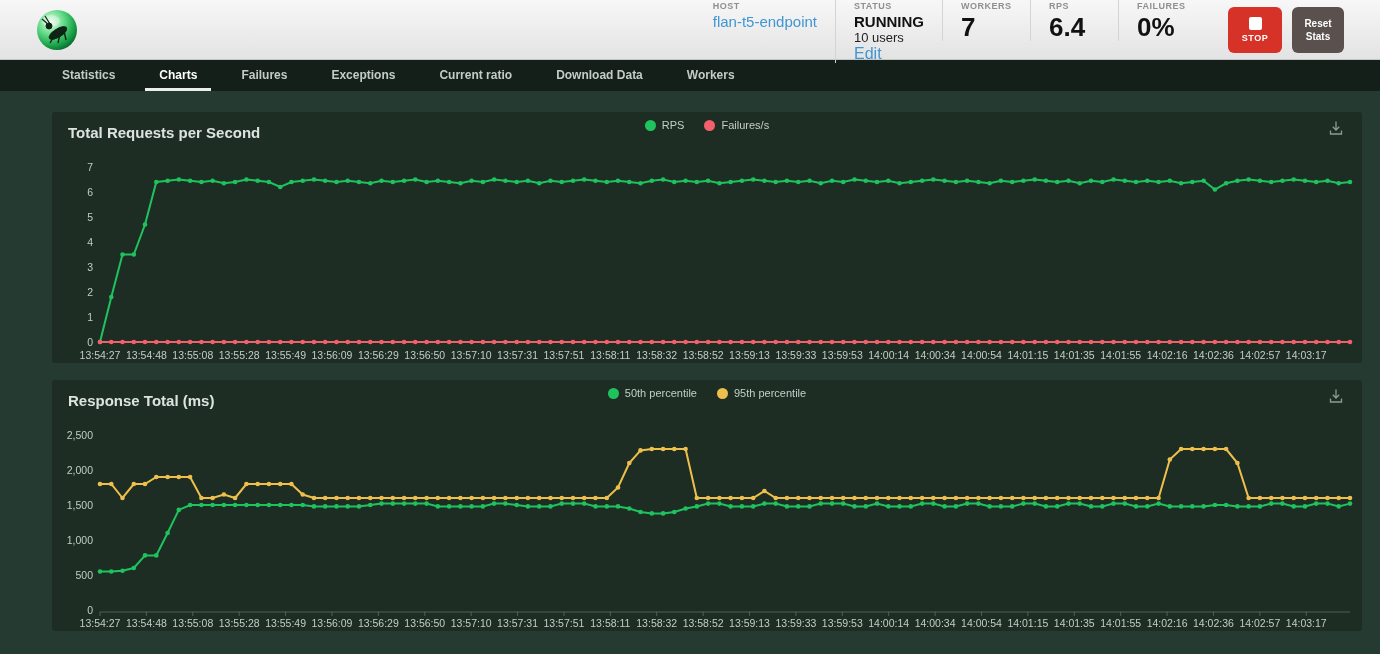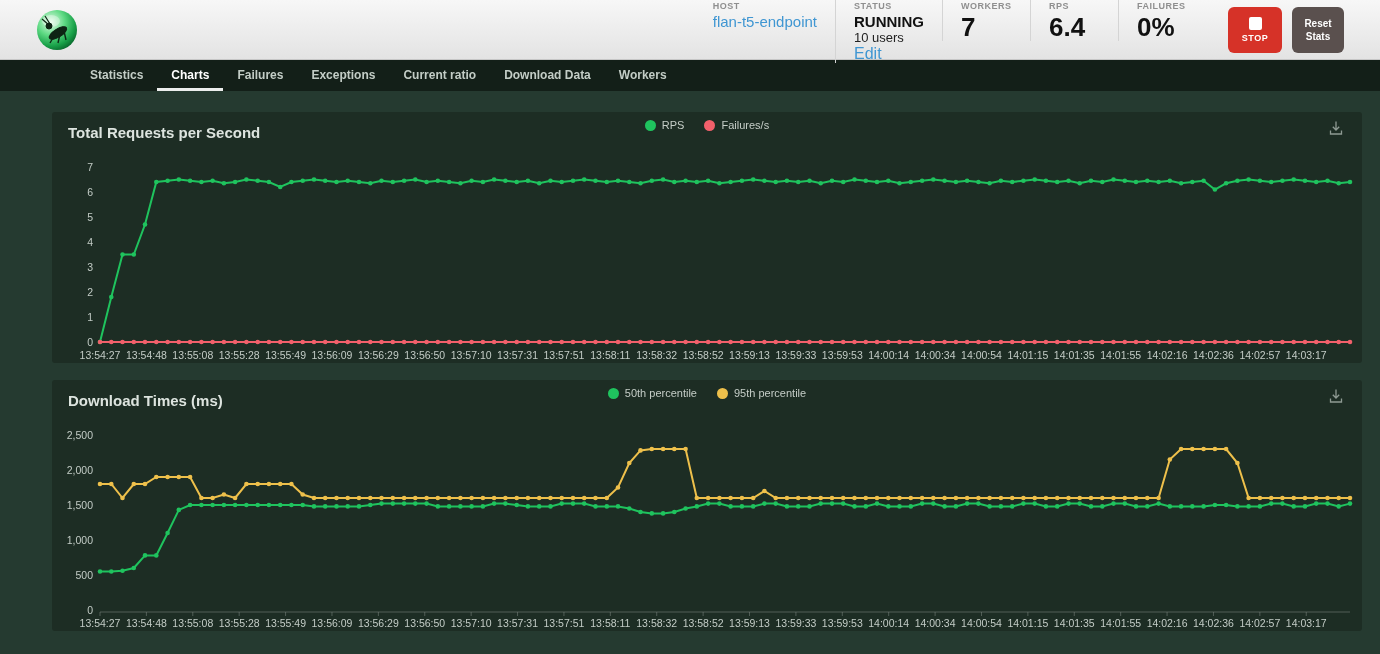--- a/index.html
+++ b/index.html
@@ -22,21 +22,21 @@
   .stat-big { font-size:26px; font-weight:bold; color:#111; line-height:1.1; }
   .hdr-buttons { display:flex; gap:10px; margin-left:22px; }
   .btn-stop { width:54px; height:46px; border:none; border-radius:6px; color:#fff; cursor:pointer;
               display:flex; flex-direction:column; align-items:center; justify-content:center; gap:3px; }
   .btn-stop .sq { width:13px; height:13px; background:#fff; border-radius:2px; }
   .btn-stop .lbl { font-size:9px; font-weight:bold; letter-spacing:.5px; }
   .btn-reset { width:52px; height:46px; border:none; border-radius:6px; color:#fff; cursor:pointer;
                font-size:10px; font-weight:bold; line-height:1.3; font-family:inherit; }
 
   
-  nav { height:31px; background:#131f18; display:flex; align-items:center; padding-left:76px; gap:0; }
+  nav { height:31px; background:#131f18; display:flex; align-items:center; padding-left:48px; gap:16px; }
   .tab { font-size:12px; font-weight:bold; color:#c3cdc6; padding:8px 14px 6px 14px; cursor:pointer;
          border-bottom:3px solid transparent; }
   .tab.active { color:#fff; border-bottom-color:#eceeed; }
 
   
   main { padding:21px 18px 0 40px;margin-left:12px; }
   .panel { background:#1d2d24; border-radius:3px; padding:0 8px; margin-bottom:17px; }
   .panel-head { position:relative; height:43px; }
   .panel-head h2 { font-size:15px; font-weight:bold; color:#dde4df; padding:12px 0 0 8px; }
   .legend { position:absolute; left:0; right:0; top:7px; display:flex; justify-content:center; gap:20px; }
@@ -394,21 +394,21 @@
         <circle cx="1245.0" cy="187.0" r="2.3" fill="#f2606b"></circle>
         <circle cx="1256.2" cy="187.0" r="2.3" fill="#f2606b"></circle>
         <circle cx="1267.5" cy="187.0" r="2.3" fill="#f2606b"></circle>
         <circle cx="1278.7" cy="187.0" r="2.3" fill="#f2606b"></circle>
         <circle cx="1290.0" cy="187.0" r="2.3" fill="#f2606b"></circle>
       </svg>
   </section>
 
   <section class="panel">
     <div class="panel-head">
-      <h2>Download Times (ms)</h2>
+      <h2>Response Total (ms)</h2>
       <div class="legend">
         <span class="li">
           <i class="dot" style="background: rgb(31, 195, 94);"></i>
           <span>50th percentile</span>
         </span>
         <span class="li">
           <i class="dot" style="background: rgb(238, 192, 75);"></i>
           <span>95th percentile</span>
         </span>
       </div>

